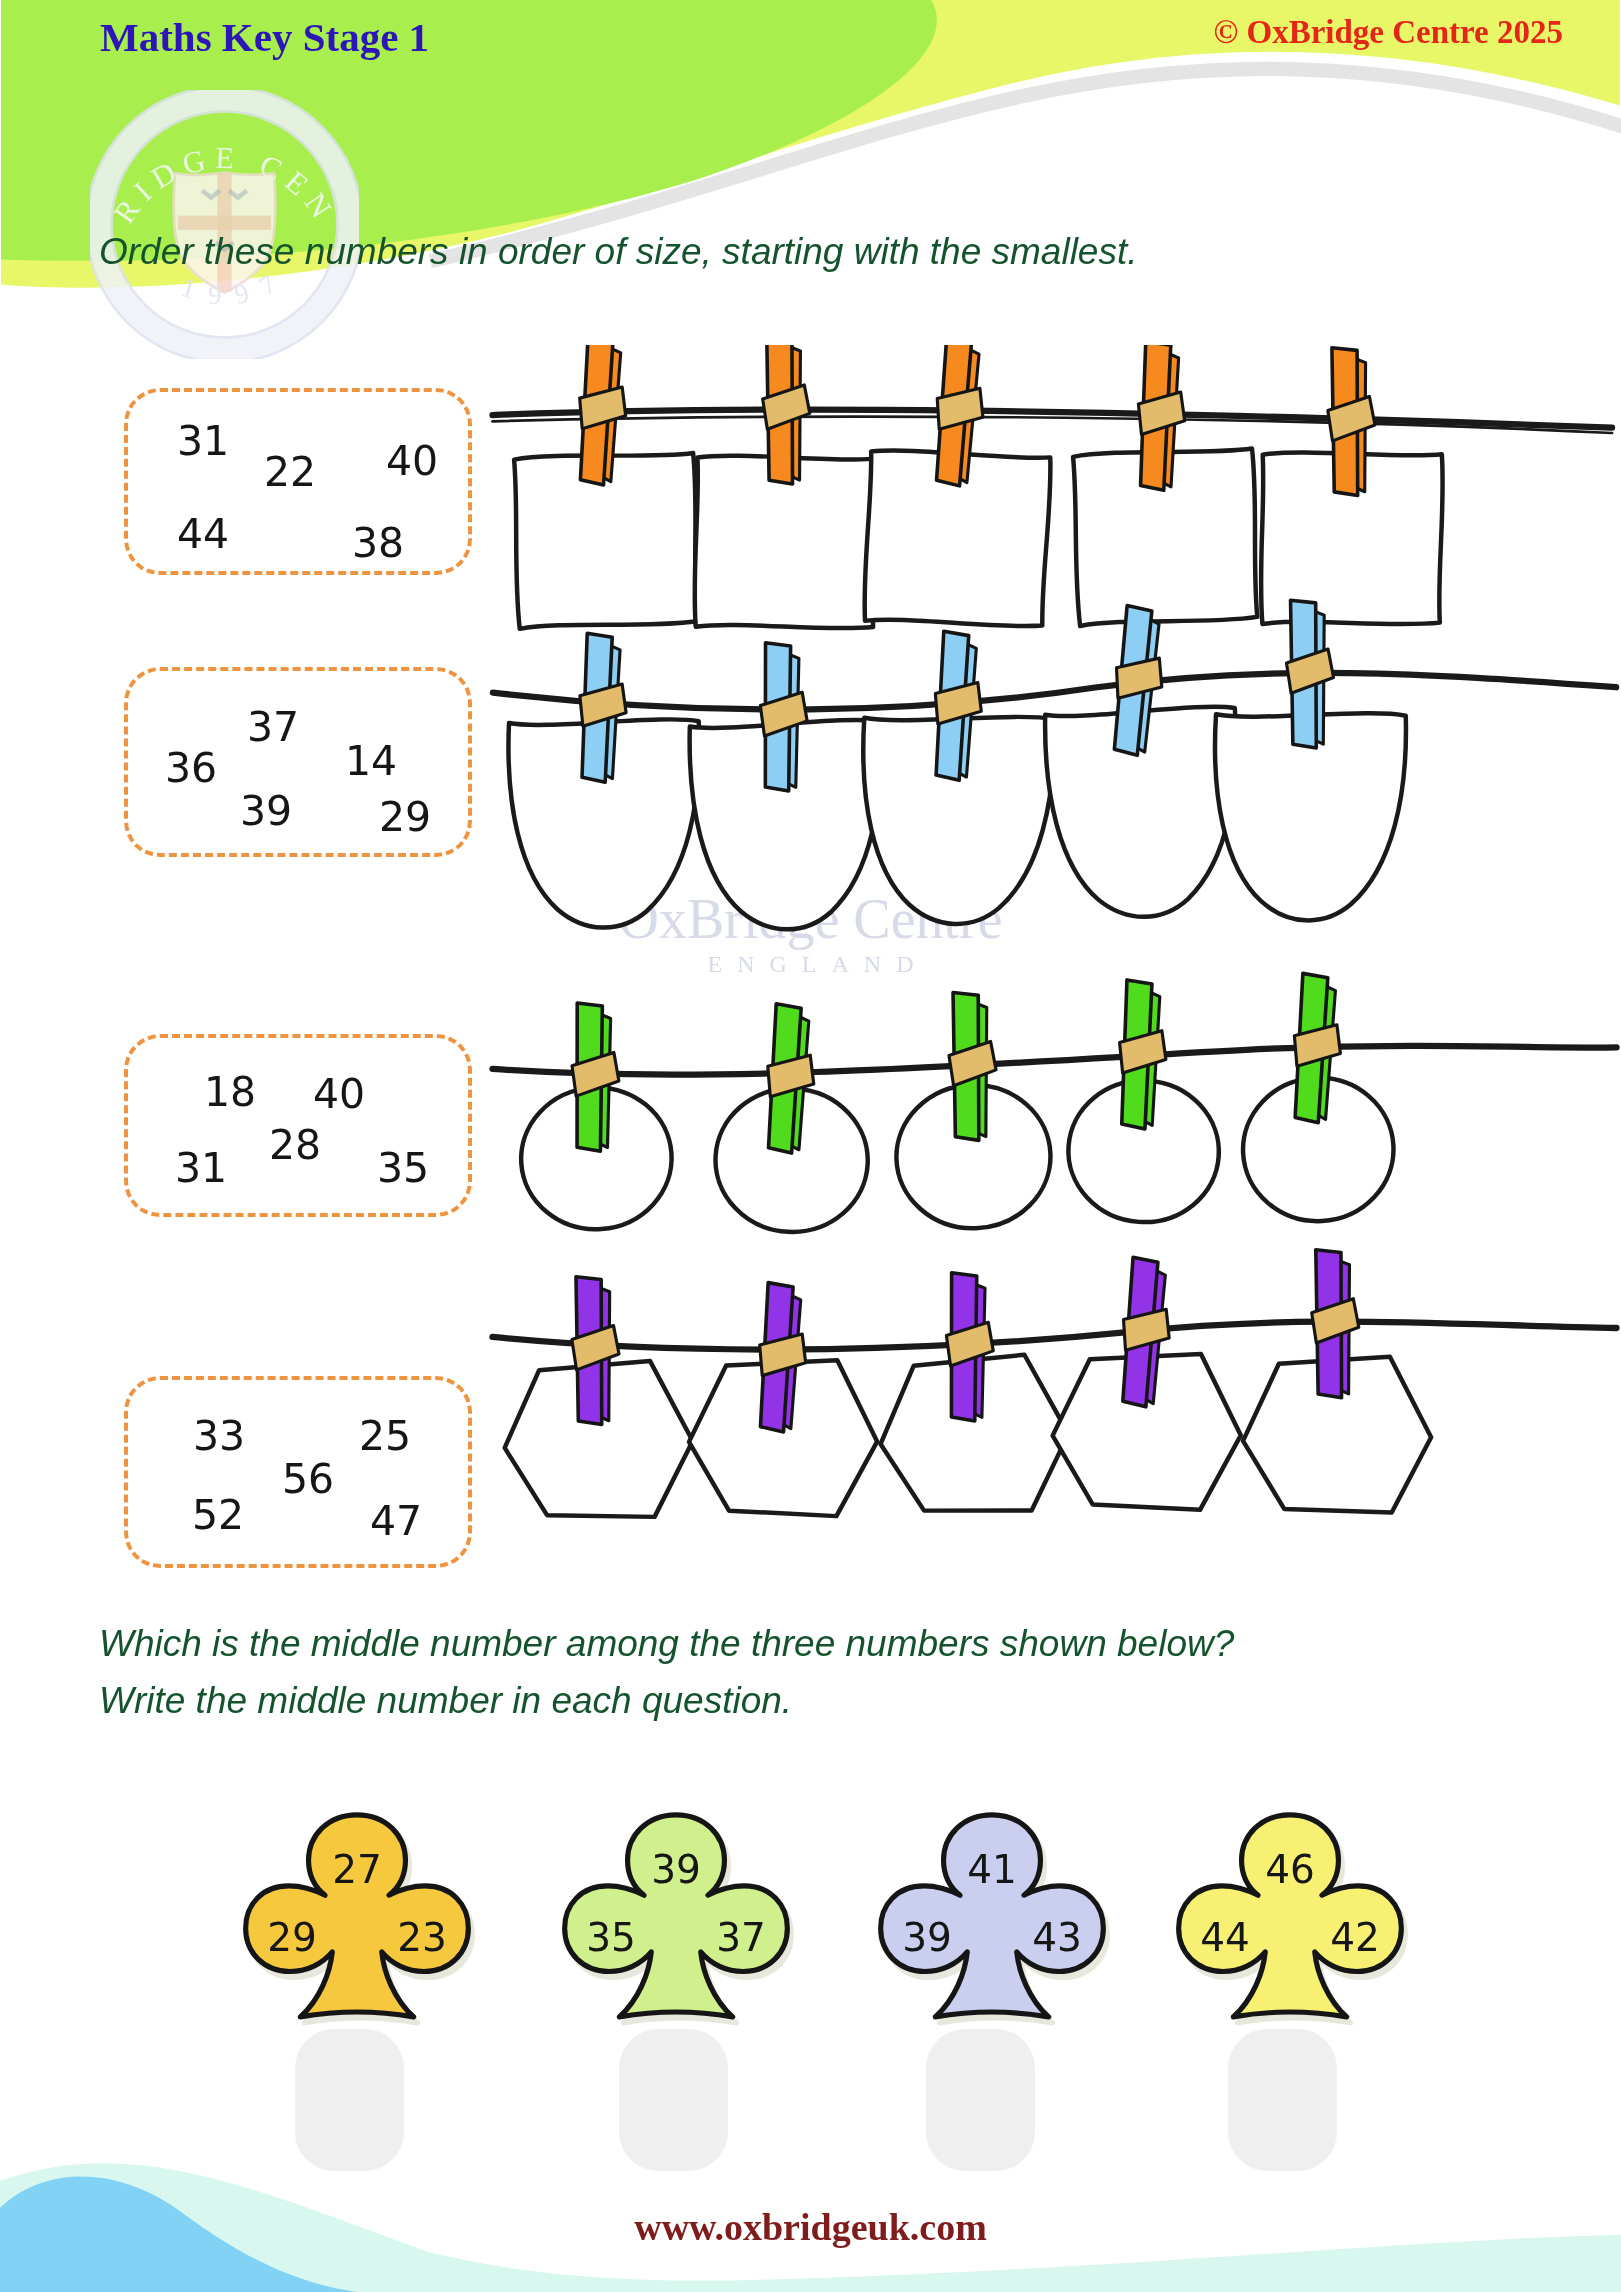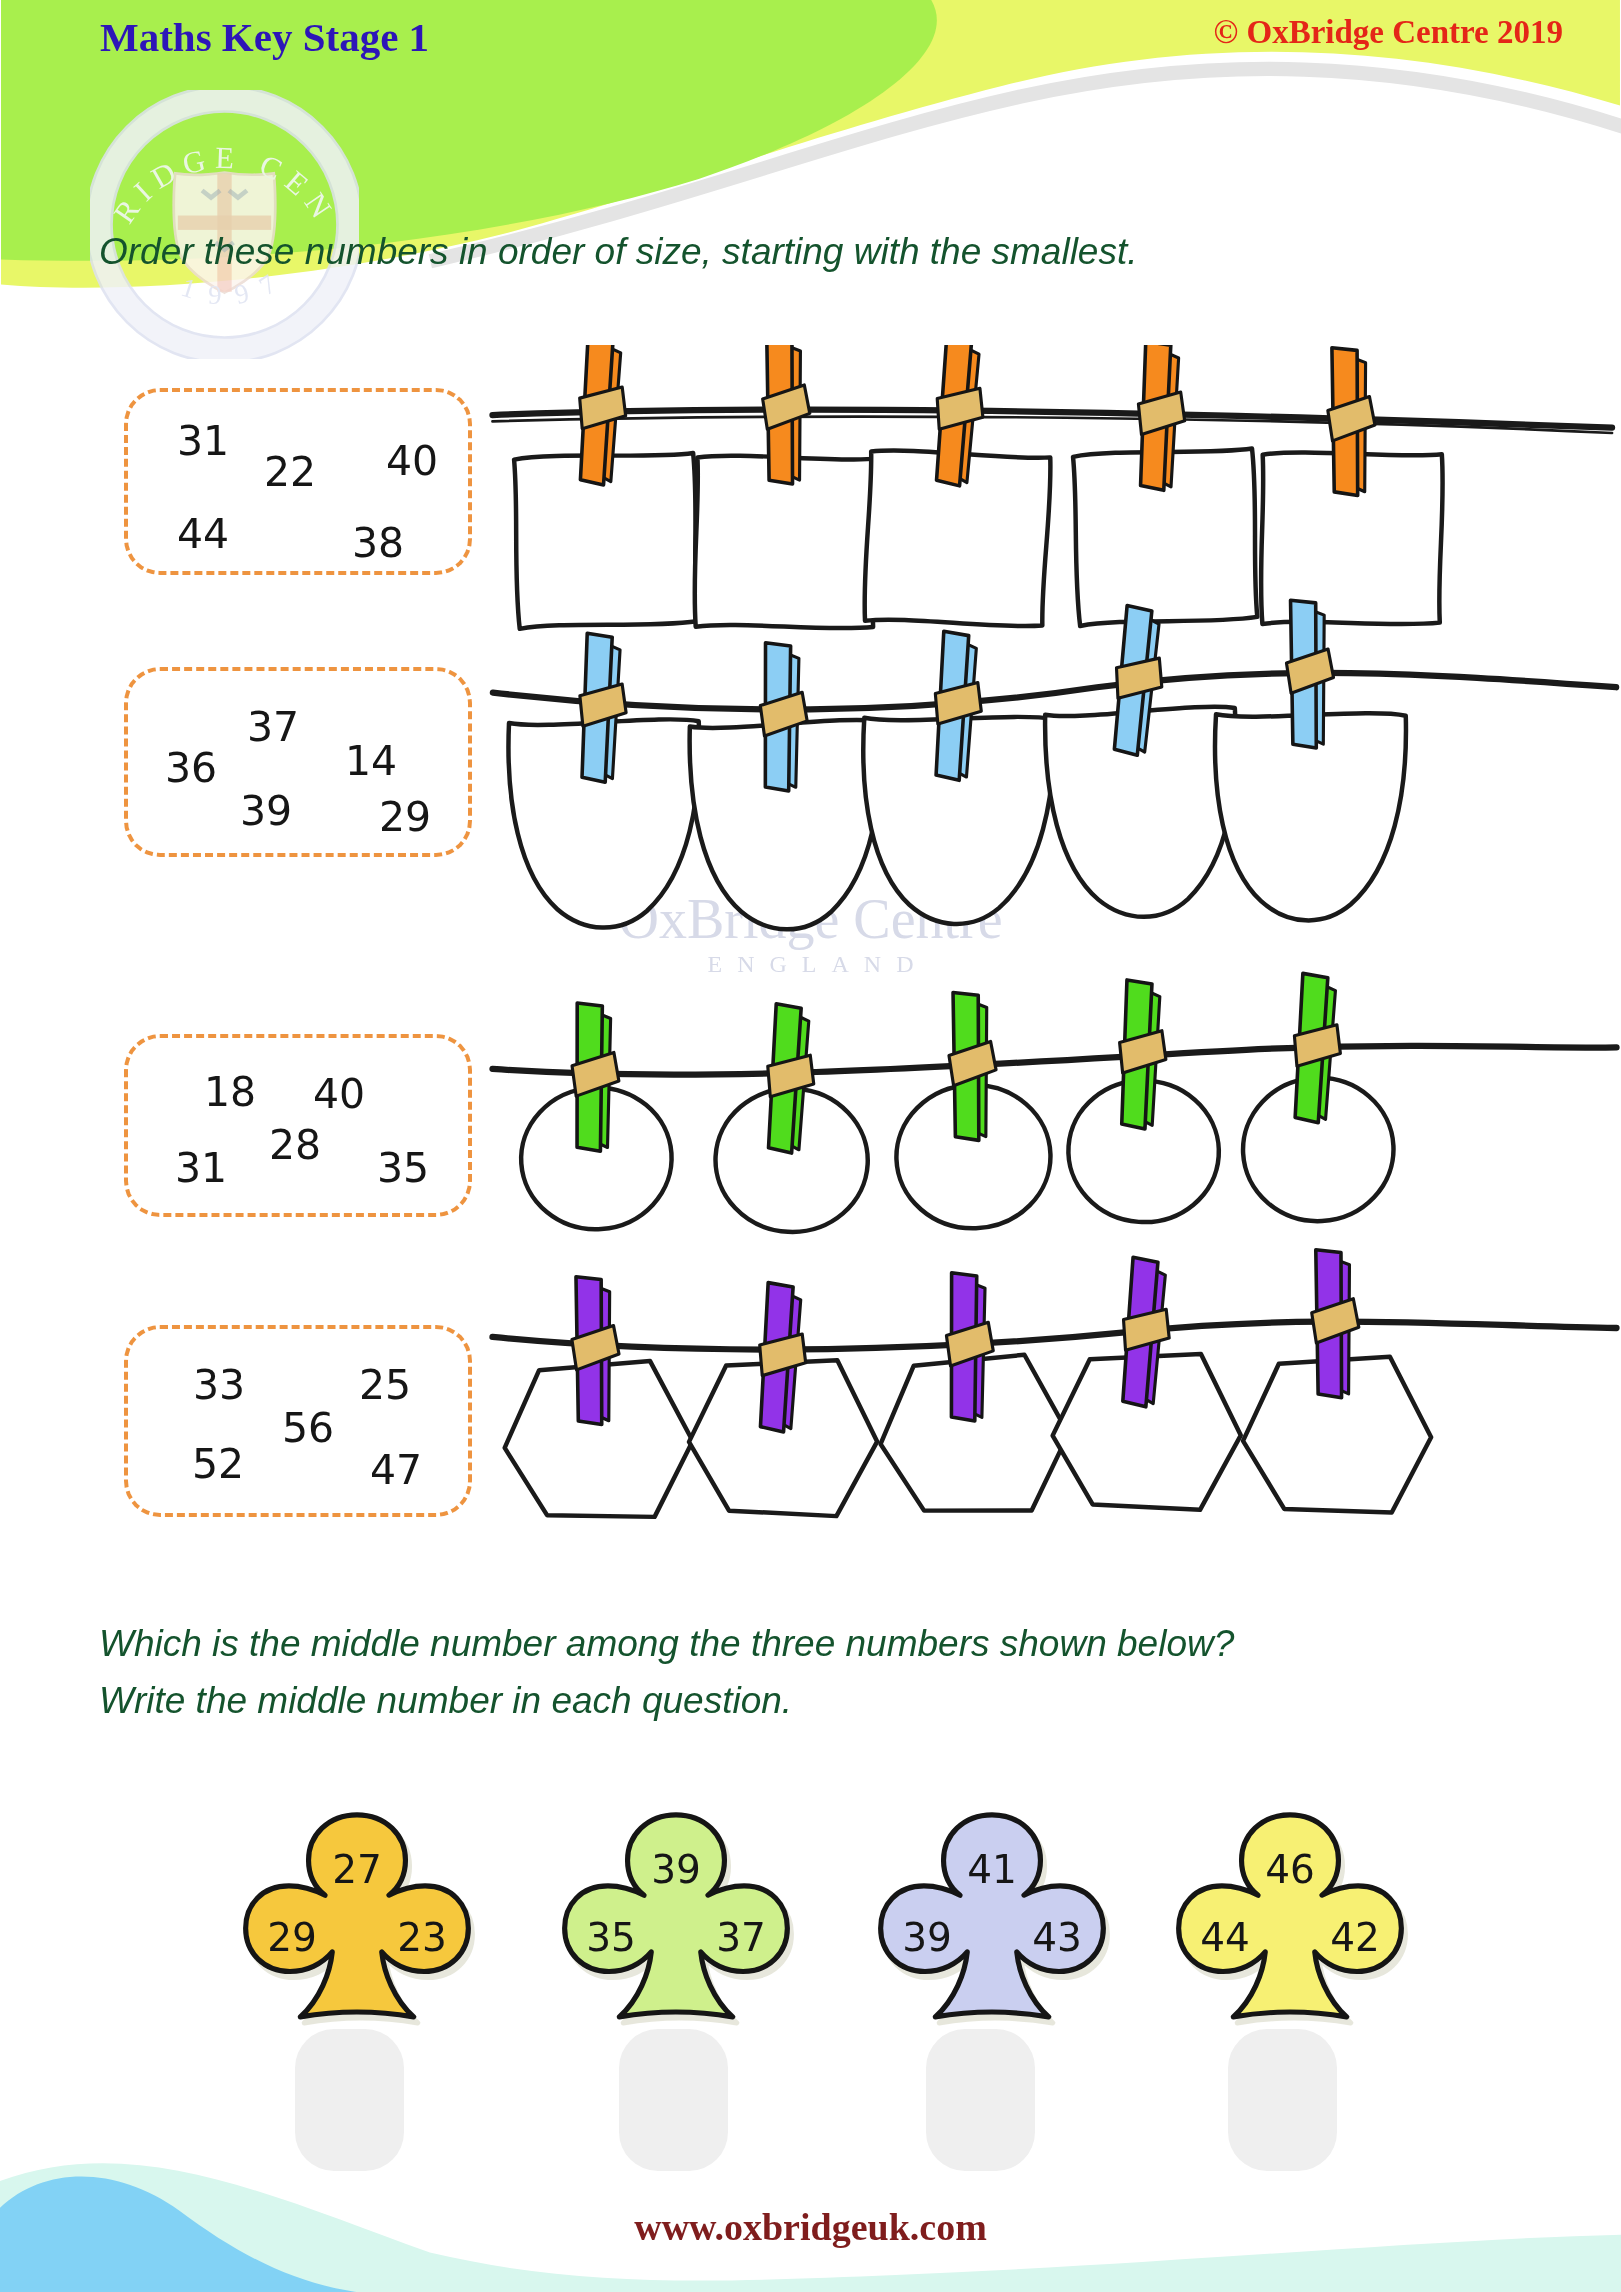--- a/index.html
+++ b/index.html
@@ -25,21 +25,21 @@
   .instr{z-index:6;font-family:"Liberation Sans",sans-serif;font-style:italic;
          font-size:37px;color:#14532d;white-space:nowrap;}
   .i1{left:99px;top:231px;}
   .i2a{left:99px;top:1623px;}
   .i2b{left:99px;top:1680px;}
 
   
   .numbox{left:124px;width:340px;border:4.5px dashed #EE9440;border-radius:36px;z-index:6;}
   .numbox span{position:absolute;font-size:41px;color:#161616;}
   .b1{top:388px;height:179px;} .b2{top:667px;height:182px;}
-  .b3{top:1034px;height:175px;} .b4{top:1325px;height:184px;text-decoration:underline;}
+  .b3{top:1034px;height:175px;} .b4{top:1376px;height:184px;text-decoration:underline;}
   .b1 .n1{left:49px;top:25px;}  .b1 .n2{left:136px;top:56px;} .b1 .n3{left:258px;top:45px;}
   .b1 .n4{left:49px;top:118px;} .b1 .n5{left:224px;top:127px;}
   .b2 .n1{left:119px;top:32px;} .b2 .n2{left:37px;top:73px;}  .b2 .n3{left:217px;top:66px;}
   .b2 .n4{left:112px;top:116px;}.b2 .n5{left:251px;top:122px;}
   .b3 .n1{left:76px;top:29.6px;}  .b3 .n2{left:185px;top:32px;} .b3 .n3{left:141px;top:83px;}
   .b3 .n4{left:47px;top:106px;} .b3 .n5{left:249px;top:106px;}
   .b4 .n1{left:65px;top:32px;}  .b4 .n2{left:231px;top:32px;} .b4 .n3{left:154px;top:75px;}
   .b4 .n4{left:64px;top:111px;} .b4 .n5{left:242px;top:117px;}
 
   .line-row{left:488px;width:1133px;z-index:4;pointer-events:none;}
@@ -99,21 +99,21 @@
     <path id="arcBot" d="M58,192 A114,114 0 0 0 242,192" fill="none"></path>
     <text font-family="Liberation Serif,serif" font-size="34" fill="#f6f8fd" letter-spacing="9">
       <textPath href="#arcTop" startOffset="6%">RIDGE CEN</textPath>
     </text>
     <text font-family="Liberation Serif,serif" font-size="30" fill="#dfe3f2" letter-spacing="18">
       <textPath href="#arcBot" startOffset="26%">1997</textPath>
     </text>
   </svg>
 
   <div class="abs title" style="color: rgb(45, 22, 184);">Maths Key Stage 1</div>
-  <div class="abs copyright" style="color: rgb(228, 38, 24);">© OxBridge Centre 2019</div>
+  <div class="abs copyright" style="color: rgb(228, 38, 24);">© OxBridge Centre 2025</div>
 
   <div class="abs wm wm1">OxBridge Centre</div>
   <div class="abs wm wm2">ENGLAND</div>
 
   <div class="abs instr i1">Order these numbers in order of size, starting with the smallest.</div>
 
   <div class="abs numbox b1">
     <span class="n1">31</span>
     <span class="n2">22</span>
     <span class="n3">40</span>

